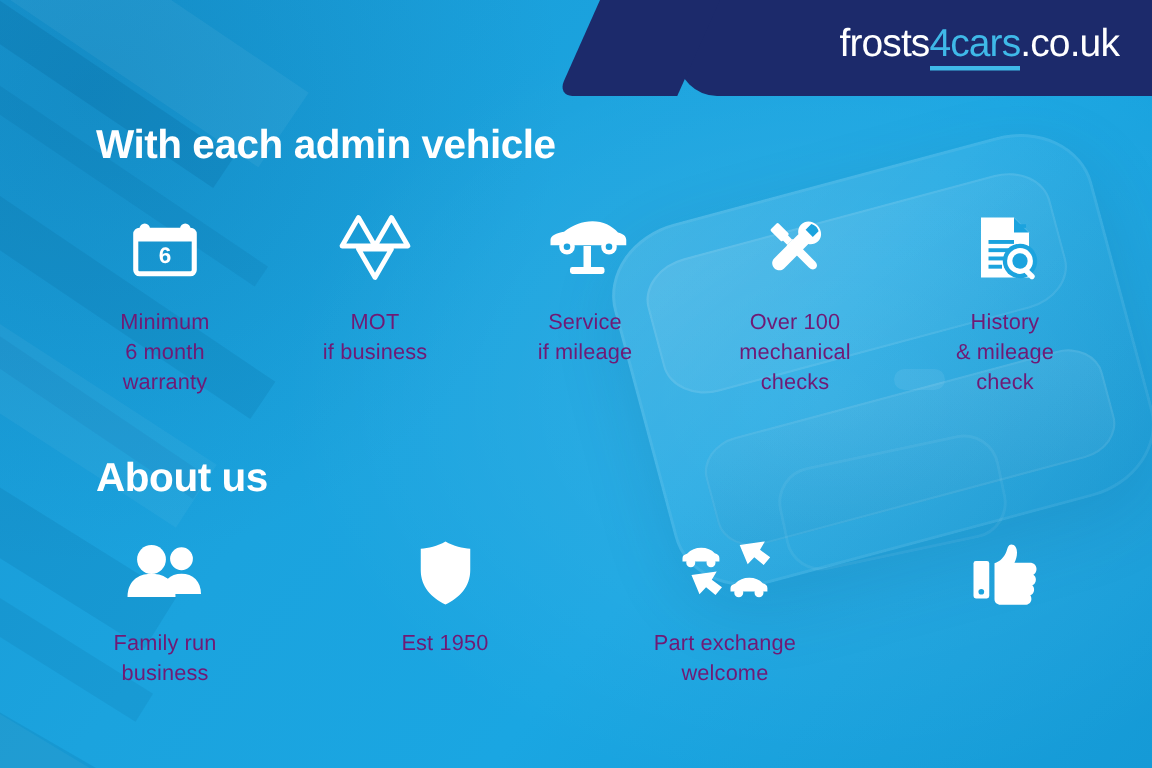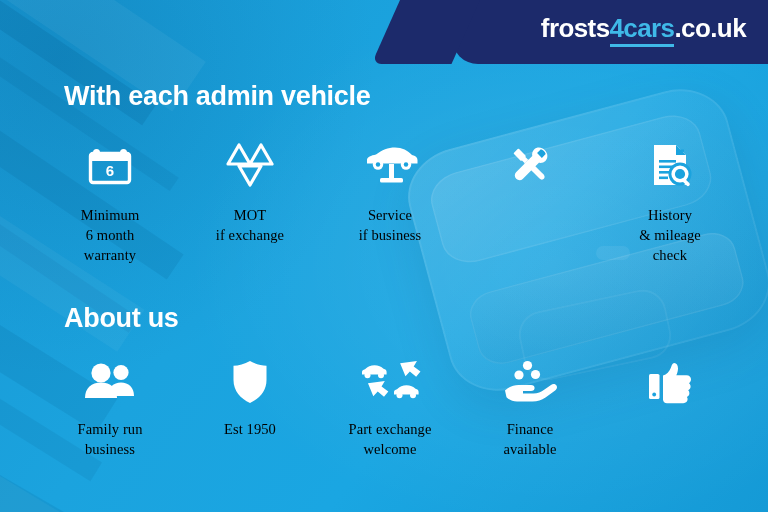--- a/index.html
+++ b/index.html
@@ -102,21 +102,21 @@
     width: 80px; height: 64px;
     background: #1c2a6b;
     transform: skewX(-24deg);
     transform-origin: top right;
     border-bottom-left-radius: 10px;
   }
   .logo {
     position: absolute;
     right: 22px; top: 13px;
     font-size: 26px;
-    font-weight: bold;
+    font-weight: normal;
     letter-spacing: -0.6px;
     white-space: nowrap;
     z-index: 6;
   }
   .logo .lw { color: #ffffff; }
   .logo .lb {
     color: #3fb9e8;
     border-bottom: 3px solid #3fb9e8;
     padding-bottom: 1px;
   }
@@ -154,26 +154,25 @@
     text-align: center;
   }
   .feature .icon-wrap {
     height: 54px;
     display: flex;
     align-items: center;
     justify-content: center;
   }
   .feature .f-label {
     margin-top: 13px;
-    color: #000000;
+    color: #701a75;
     font-size: 14.5px;
     line-height: 20px;
     white-space: pre-line;
     letter-spacing: 0.1px;
-    font-family: Liberation Serif, serif;
   }
   .row-2 .feature .f-label { }
   .row-2 .icon-wrap { height: 48px; }
 
   svg { display: block; }
 </style>
 </head>
 <body>
 
 <div id="page">
@@ -223,53 +222,56 @@
 
       <div class="feature">
         <div class="icon-wrap">
           <svg width="52" height="50" viewBox="0 0 52 50">
             <path d="M15 5 L26 24 L4 24 Z" fill="none" stroke="#fff" stroke-width="3.2" stroke-linejoin="round"></path>
             <path d="M37 5 L48 24 L26 24 Z" fill="none" stroke="#fff" stroke-width="3.2" stroke-linejoin="round"></path>
             <path d="M26 45 L15 26 L37 26 Z" fill="none" stroke="#fff" stroke-width="3.2" stroke-linejoin="round"></path>
           </svg>
         </div>
         <div class="f-label">MOT
-if exchange</div>
+if business</div>
       </div>
 
       <div class="feature">
         <div class="icon-wrap">
           <svg width="62" height="50" viewBox="0 0 62 50">
             <path d="M8 20 C8 17 12 15.5 17 14.5 C23 10 29 7.5 36 7.5 C43 7.5 49 10.5 53 15 C56.5 15.8 58.5 17.5 58.5 20 L58.5 23.5 L8 23.5 Z" fill="#fff"></path>
             <circle cx="19" cy="24.5" r="5.2" fill="#fff"></circle>
             <circle cx="19" cy="24.5" r="2.2" fill="#1ba3de"></circle>
             <circle cx="47" cy="24.5" r="5.2" fill="#fff"></circle>
             <circle cx="47" cy="24.5" r="2.2" fill="#1ba3de"></circle>
             <rect x="30" y="24" width="5" height="15" fill="#fff"></rect>
             <rect x="21" y="38" width="23" height="4.6" rx="1.6" fill="#fff"></rect>
           </svg>
         </div>
         <div class="f-label">Service
-if business</div>
+if mileage</div>
       </div>
 
       <div class="feature">
         <div class="icon-wrap">
           <svg width="52" height="50" viewBox="0 0 52 50">
             <g transform="rotate(45 26 25)">
               <path d="M26 4 C21.5 4 18 7.2 18 11.2 C18 13.6 19.3 15.8 21.3 17.1 L21.3 40 C21.3 42.5 23.4 44.5 26 44.5 C28.6 44.5 30.7 42.5 30.7 40 L30.7 17.1 C32.7 15.8 34 13.6 34 11.2 C34 7.2 30.5 4 26 4 Z" fill="#fff"></path>
               <path d="M22.6 6.2 L22.6 11.6 L29.4 11.6 L29.4 6.2 C28.4 5.6 27.3 5.3 26 5.3 C24.7 5.3 23.6 5.6 22.6 6.2 Z" fill="#1ba3de"></path>
             </g>
             <g transform="rotate(-45 26 25)">
               <rect x="22.4" y="5" width="7.2" height="11" rx="1" fill="#fff"></rect>
               <rect x="23.6" y="15" width="4.8" height="5" fill="#fff"></rect>
               <path d="M23.1 20 L28.9 20 L28.9 41 C28.9 43.2 27.6 44.6 26 44.6 C24.4 44.6 23.1 43.2 23.1 41 Z" fill="#fff"></path>
             </g>
           </svg>
         </div>
+        <div class="f-label">Over 100
+mechanical
+checks</div>
       </div>
 
       <div class="feature">
         <div class="icon-wrap">
           <svg width="50" height="50" viewBox="0 0 50 50">
             <path d="M9 5 L31 5 L41 15 L41 45 L9 45 Z" fill="#fff"></path>
             <path d="M31 5 L31 15 L41 15 Z" fill="#1ba3de"></path>
             <rect x="14" y="20" width="17" height="2.6" fill="#1ba3de"></rect>
             <rect x="14" y="25.5" width="17" height="2.6" fill="#1ba3de"></rect>
             <rect x="14" y="31" width="12" height="2.6" fill="#1ba3de"></rect>
@@ -331,32 +333,20 @@
 
             <path d="M44 3 L61 3 L57 8 L63 14 L58 18.5 L52.5 12.5 L47.5 16.5 Z" fill="#fff" transform="rotate(-8 53 10)"></path>
 
             <path d="M22 24 L5 24 L9 19 L3 13 L8 8.5 L13.5 14.5 L18.5 10.5 Z" fill="#fff" transform="translate(8,15) rotate(172 13 16)"></path>
           </svg>
         </div>
         <div class="f-label">Part exchange
 welcome</div>
       </div>
 
-      <div class="feature">
-        <div class="icon-wrap">
-          <svg width="58" height="46" viewBox="0 0 58 46">
-            <circle cx="26.5" cy="6.5" r="4.6" fill="#fff"></circle>
-            <circle cx="18" cy="16" r="4.6" fill="#fff"></circle>
-            <circle cx="34.5" cy="15.5" r="4.6" fill="#fff"></circle>
-            <path d="M4 31.5 C8 27.5 13 26 17.5 26 L30 26 C32.2 26 33.6 27.2 33.6 29 C33.6 30.9 32.2 32 30 32 L22 32 L22 34.5 L32.5 34.5 C36.5 34.5 40 33 43.5 30.5 L50 26 C52.2 24.5 54.6 25 55.6 26.8 C56.5 28.5 55.8 30.4 53.8 31.8 L44.5 38.4 C40.5 41.2 36.5 42.4 31.5 42.4 L16 42.4 C12 42.4 8.5 41 5.5 38.2 Z" fill="#fff"></path>
-          </svg>
-        </div>
-        <div class="f-label">Finance
-available</div>
-      </div>
 
       <div class="feature">
         <div class="icon-wrap">
           <svg width="50" height="46" viewBox="0 0 50 46">
             <rect x="4" y="15" width="10.5" height="25" rx="1.6" fill="#fff"></rect>
             <circle cx="9.2" cy="35.5" r="1.9" fill="#1ba3de"></circle>
             <path d="M18 40.5 L18 16.5 C21.5 15.5 24.5 12.5 26 8.5 C26.8 6.2 27.3 4 29.2 4 C31.6 4 33 6.2 33 9.5 C33 12 32.3 14.2 31.3 16.2 L41.5 16.2 C44.3 16.2 46 18 46 20.3 C46 22 45.2 23.4 43.9 24.2 C45 24.9 45.6 26.1 45.6 27.5 C45.6 29.2 44.6 30.6 43.2 31.2 C44 32 44.4 33 44.4 34.2 C44.4 35.9 43.4 37.3 41.9 37.9 C42.4 38.6 42.6 39.4 42.6 40.3 C42.6 42.5 40.9 44.2 38.3 44.2 L22 44.2 C19.8 44.2 18 42.6 18 40.5 Z" fill="#fff"></path>
           </svg>
         </div>
       </div>

